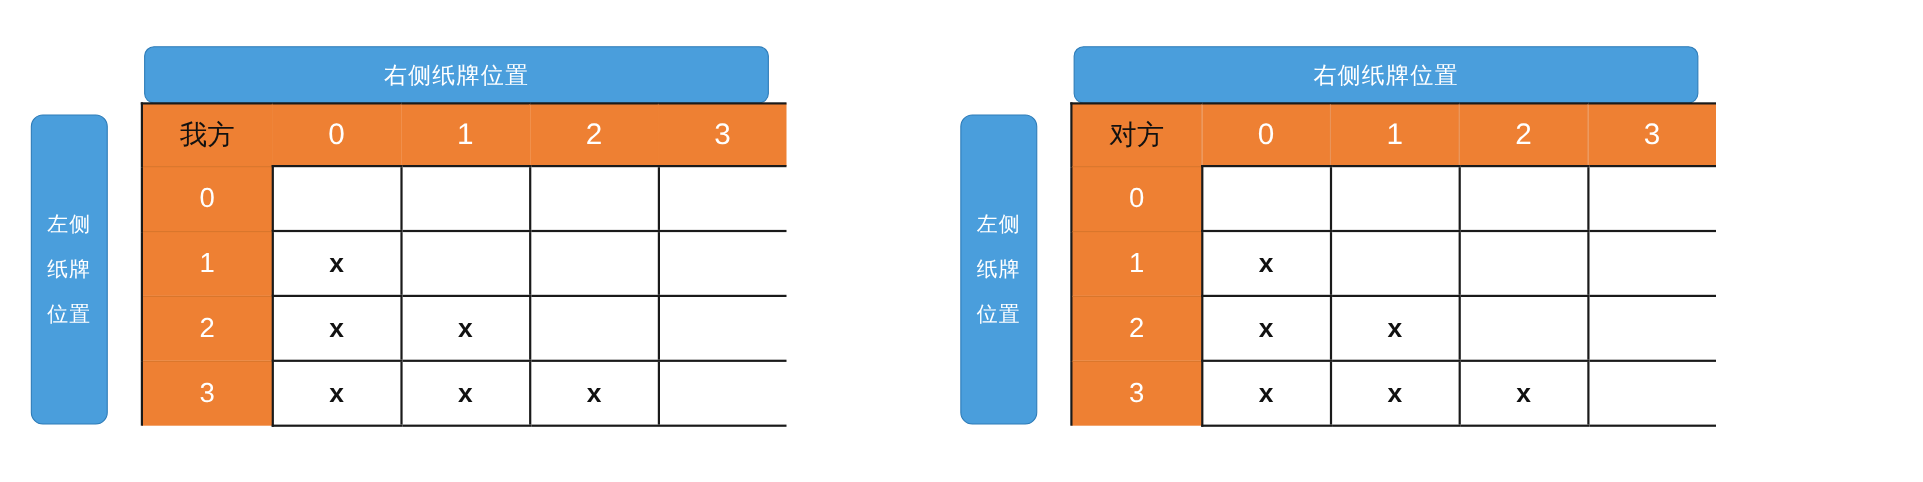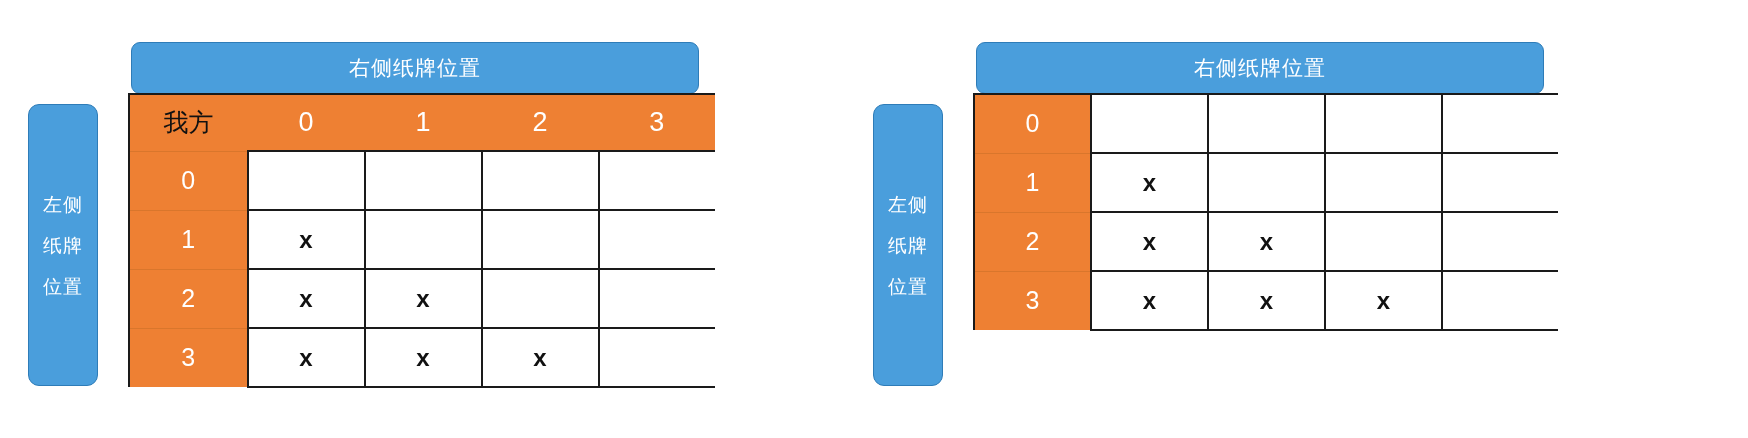--- a/index.html
+++ b/index.html
@@ -182,20 +182,27 @@
   <div class="top-banner">右侧纸牌位置</div>
 
   <div class="side-banner">
     <span>左侧</span>
     <span>纸牌</span>
     <span>位置</span>
   </div>
 
   <table class="matrix">
     <tbody>
+      <tr class="hdr">
+        <td class="corner-col">对方</td>
+        <td class="col-num">0</td>
+        <td class="col-num">1</td>
+        <td class="col-num">2</td>
+        <td class="col-num">3</td>
+      </tr>
 
       <tr class="bodyrow">
         <td class="row-label">0</td>
         <td class="cell"></td>
         <td class="cell"></td>
         <td class="cell"></td>
         <td class="cell last-col"></td>
       </tr>
       <tr class="bodyrow">
         <td class="row-label">1</td>

